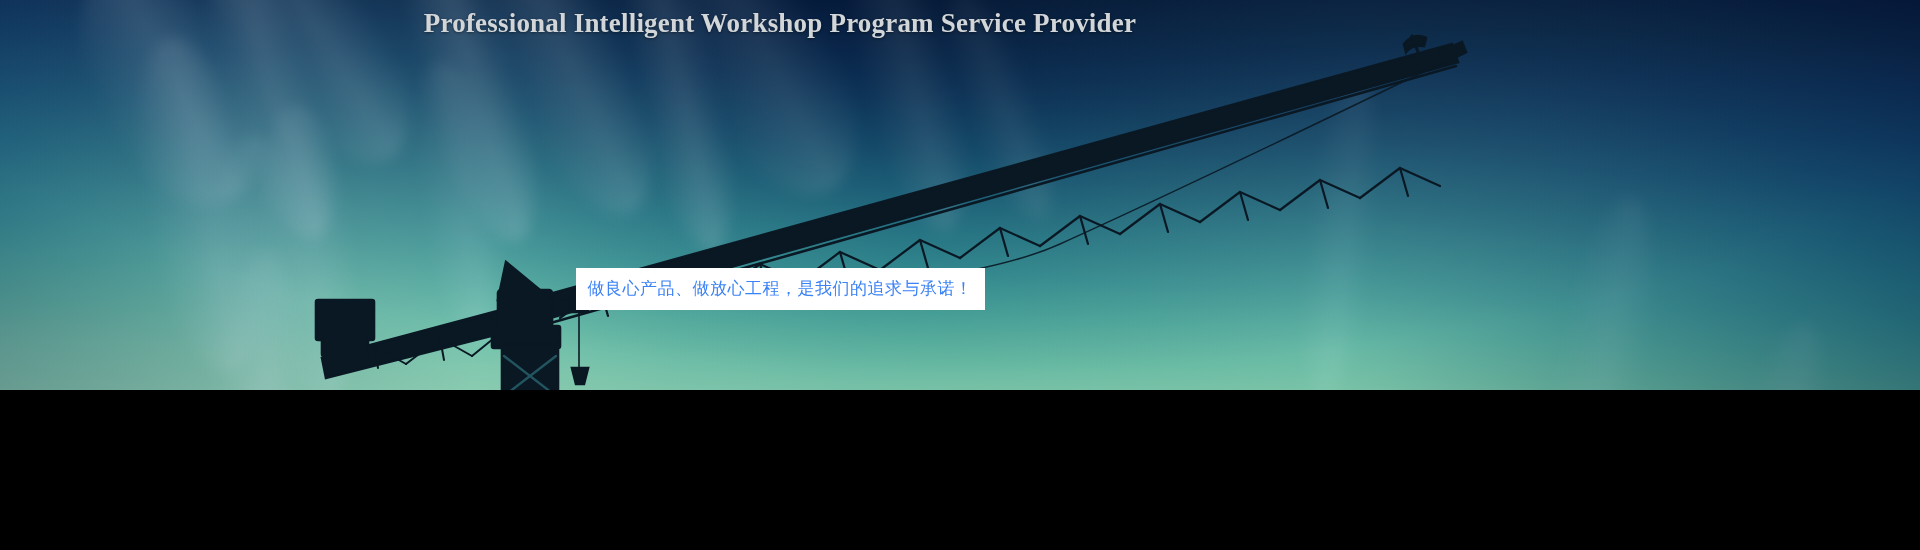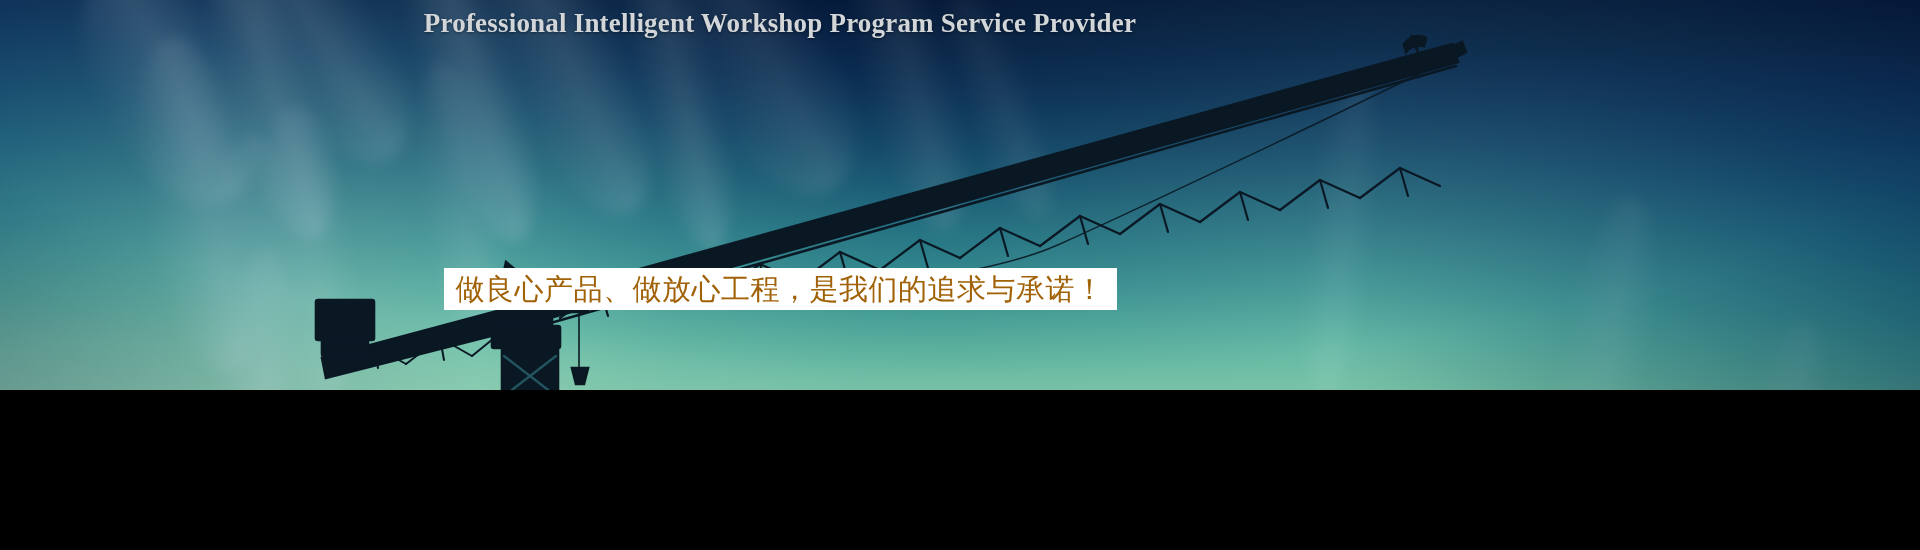--- a/index.html
+++ b/index.html
@@ -114,22 +114,22 @@
   .subtitle-wrap {
     position: absolute;
     top: 268px;
     left: 0;
     width: 1560px;
     text-align: center;
   }
   .subtitle {
     display: inline-block;
     background: #ffffff;
-    color: #a16207;
-    font-size: 29px;
+    color: #3b82f6;
+    font-size: 17px;
     line-height: 36px;
     padding: 3px 12px;
     letter-spacing: .5px;
     white-space: nowrap;
   }
 </style>
 </head>
 <body>
 
 <div id="banner">

